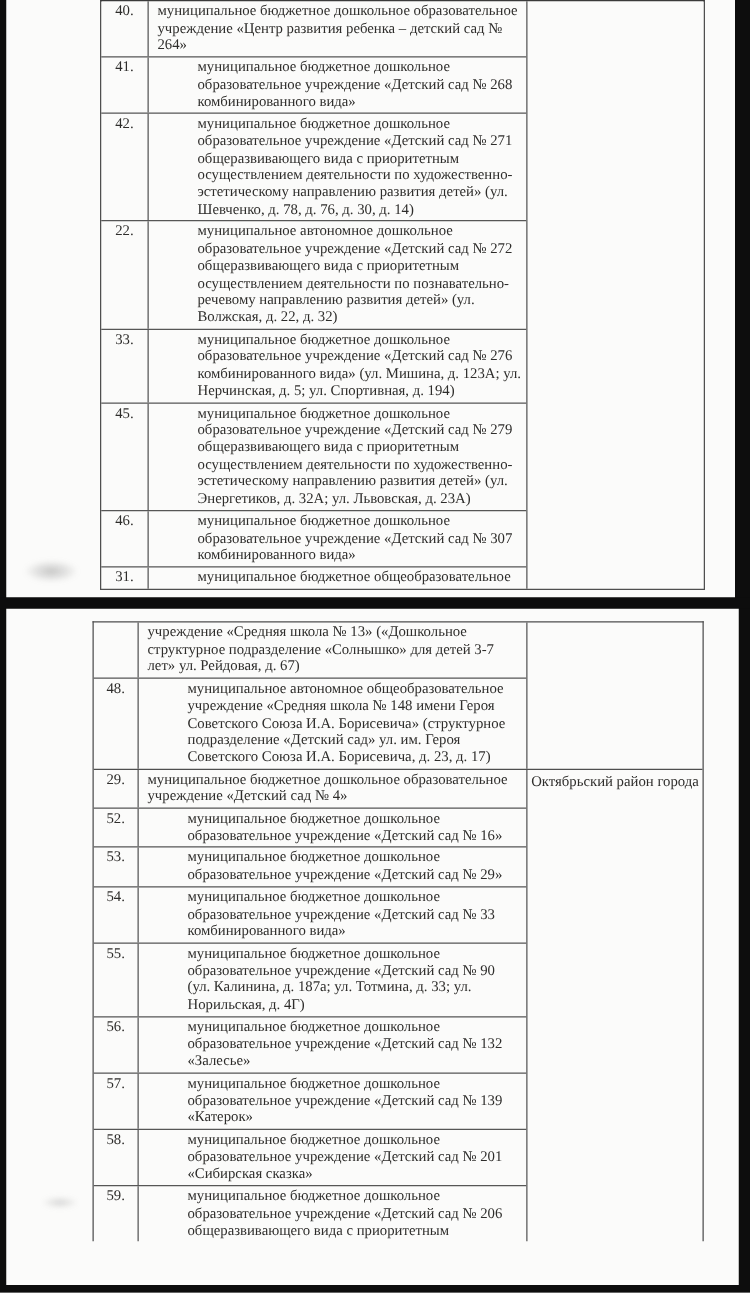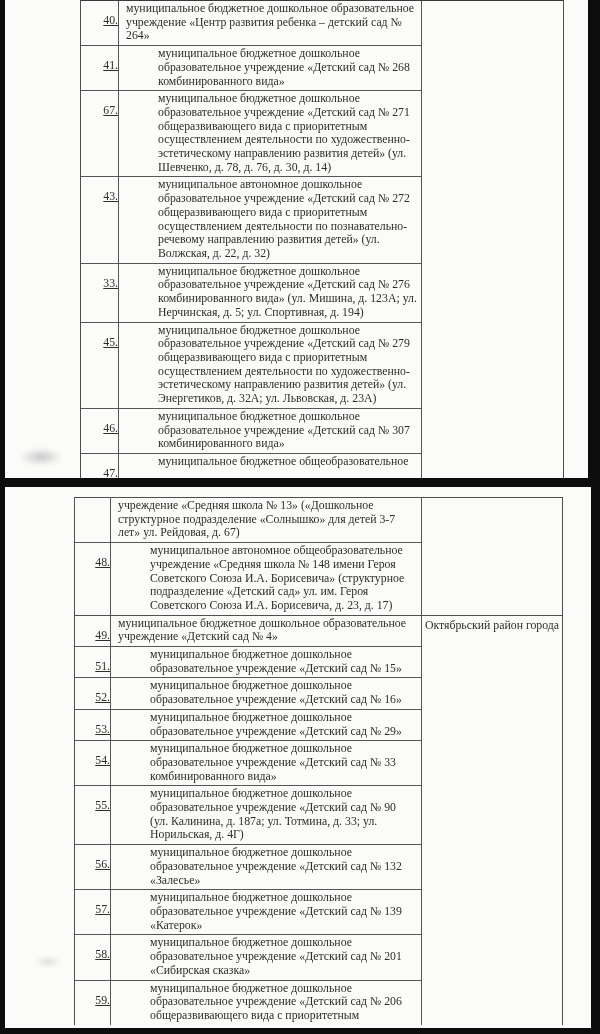--- a/index.html
+++ b/index.html
@@ -30,21 +30,21 @@
 
   .sec{display:flex;}
   .sec + .sec{border-top:1px solid #4f4f4f;}
   .sec-left{display:flex;flex-direction:column;flex:1 1 auto;}
   .row{display:flex;box-sizing:border-box;}
   .row + .row{border-top:1px solid #565656;gap:32px;}
   .cell{box-sizing:border-box;}
   .num{
     width:38px;flex:0 0 38px;
     border-right:1px solid #565656;
-    text-align:right;padding-top:13px;text-decoration:underline;
+    text-align:center;padding-top:1px;
   }
   .p2 .num{width:36px;flex:0 0 36px;}
   .name{
     flex:1 1 auto;
     padding:1px 4px 2px 7px;
   }
   .district{
     flex:0 0 142px;width:142px;
     border-left:1px solid #565656;
     text-align:center;padding-top:3px;
@@ -79,41 +79,41 @@
         <div class="sec-left">
           <div class="row mh42">
             <div class="cell num">40.</div>
             <div class="cell name">муниципальное бюджетное дошкольное образовательное учреждение «Центр развития ребенка – детский сад № 264»</div>
           </div>
           <div class="row mh42">
             <div class="cell num">41.</div>
             <div class="cell name">муниципальное бюджетное дошкольное образовательное учреждение «Детский сад № 268 комбинированного вида»</div>
           </div>
           <div class="row mh82">
-            <div class="cell num">67.</div>
+            <div class="cell num">42.</div>
             <div class="cell name">муниципальное бюджетное дошкольное образовательное учреждение «Детский сад № 271 общеразвивающего вида с приоритетным осуществлением деятельности по художественно-эстетическому направлению развития детей» (ул. Шевченко, д. 78, д. 76, д. 30, д. 14)</div>
           </div>
           <div class="row mh82">
-            <div class="cell num">43.</div>
+            <div class="cell num">22.</div>
             <div class="cell name">муниципальное автономное дошкольное образовательное учреждение «Детский сад № 272 общеразвивающего вида с приоритетным осуществлением деятельности по познавательно-речевому направлению развития детей» (ул. Волжская, д. 22, д. 32)</div>
           </div>
           <div class="row mh59">
             <div class="cell num">33.</div>
             <div class="cell name">муниципальное бюджетное дошкольное образовательное учреждение «Детский сад № 276 комбинированного вида» (ул. Мишина, д. 123А; ул. Нерчинская, д. 5; ул. Спортивная, д. 194)</div>
           </div>
           <div class="row mh82">
             <div class="cell num">45.</div>
             <div class="cell name">муниципальное бюджетное дошкольное образовательное учреждение «Детский сад № 279 общеразвивающего вида с приоритетным осуществлением деятельности по художественно-эстетическому направлению развития детей» (ул. Энергетиков, д. 32А; ул. Львовская, д. 23А)</div>
           </div>
           <div class="row mh42">
             <div class="cell num">46.</div>
             <div class="cell name">муниципальное бюджетное дошкольное образовательное учреждение «Детский сад № 307 комбинированного вида»</div>
           </div>
           <div class="row mh15">
-            <div class="cell num">47.</div>
+            <div class="cell num">31.</div>
             <div class="cell name">муниципальное бюджетное общеобразовательное</div>
           </div>
         </div>
         <div class="district"></div>
       </div>
     </div>
     <div class="smudge"></div>
   </div>
 
   <div class="band"></div>
@@ -132,26 +132,22 @@
             <div class="cell num">48.</div>
             <div class="cell name">муниципальное автономное общеобразовательное учреждение «Средняя школа № 148 имени Героя Советского Союза И.А. Борисевича» (структурное подразделение «Детский сад» ул. им. Героя Советского Союза И.А. Борисевича, д. 23, д. 17)</div>
           </div>
         </div>
         <div class="district"></div>
       </div>
 
       <div class="sec">
         <div class="sec-left">
           <div class="row mh28">
-            <div class="cell num">49.</div>
+            <div class="cell num">29.</div>
             <div class="cell name">муниципальное бюджетное дошкольное образовательное учреждение «Детский сад № 4»</div>
-          </div>
-          <div class="row mh28">
-            <div class="cell num">51.</div>
-            <div class="cell name">муниципальное бюджетное дошкольное образовательное учреждение «Детский сад № 15»</div>
           </div>
           <div class="row mh28">
             <div class="cell num">52.</div>
             <div class="cell name">муниципальное бюджетное дошкольное образовательное учреждение «Детский сад № 16»</div>
           </div>
           <div class="row mh28">
             <div class="cell num">53.</div>
             <div class="cell name">муниципальное бюджетное дошкольное образовательное учреждение «Детский сад № 29»</div>
           </div>
           <div class="row mh41">

